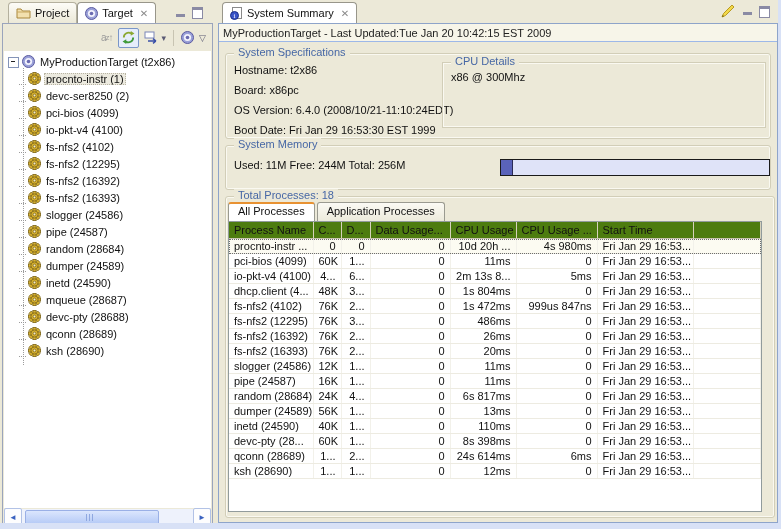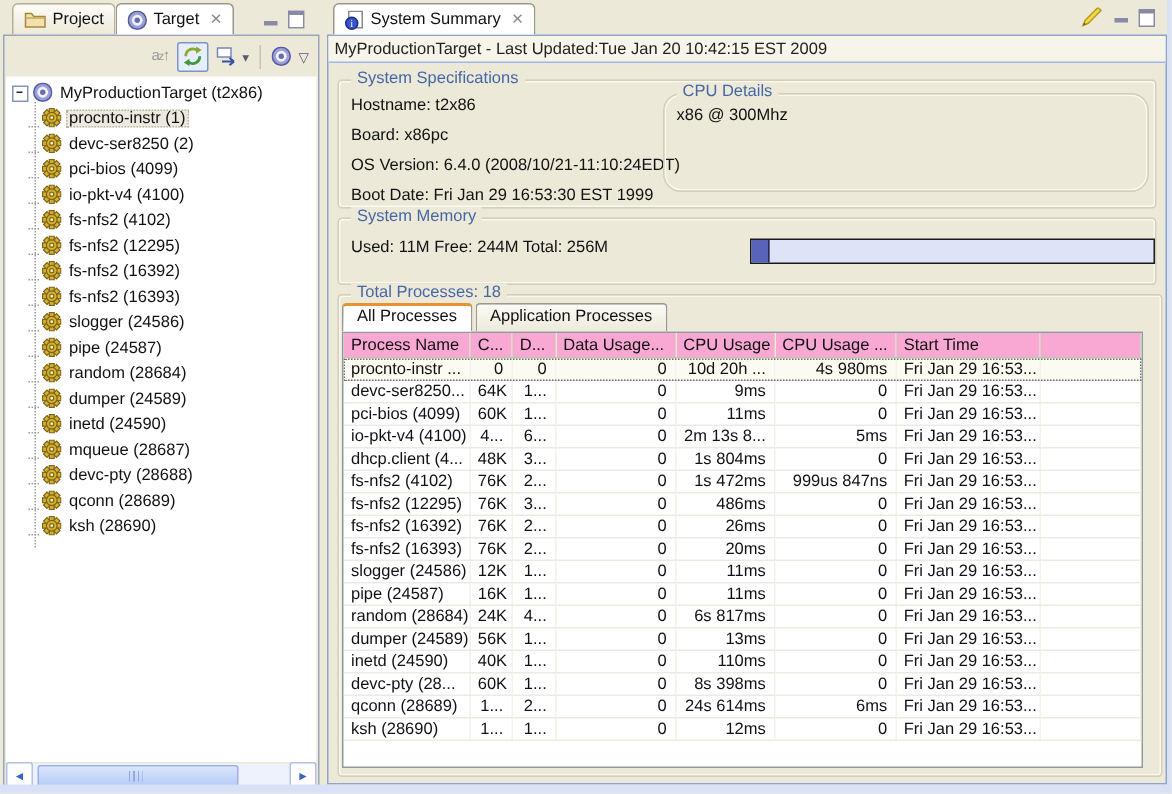--- a/index.html
+++ b/index.html
@@ -51,36 +51,36 @@
   .rpanel{position:absolute;left:218px;top:2px;width:560px;height:521px}
   .ricons{right:8px;top:3px}
   .rcontent{position:absolute;top:21px;left:0;right:0;bottom:0;border:1px solid #8ea4ca;background:#ece9d8}
   .hdrstrip{position:absolute;top:0;left:0;right:0;height:17px;background:#f7f5e9;
             border-bottom:1px solid #9db8e8;display:flex;align-items:center;padding:0 4px;color:#222}
   .group{position:absolute;border:1px solid #d2cebo;border:1px solid #d2ceb8;border-radius:3px;
          box-shadow:inset 0 0 0 1px #faf9f1}
   .gtitle{position:absolute;top:-8px;left:8px;background:#ece9d8;padding:0 4px;color:#4667a5;white-space:nowrap}
   .g-spec{left:6px;top:29px;width:544px;height:84px}
   .specfields{position:absolute;left:8px;top:6px;line-height:20px}
-  .g-cpu{position:absolute;left:216px;top:8px;width:322px;height:64px;border:1px solid #d2ceb8;border-radius:12px;
+  .g-cpu{position:absolute;left:216px;top:8px;width:322px;height:64px;border:1px solid #d2ceb8;border-radius:0;
          box-shadow:inset 0 0 0 1px #faf9f1}
   .cpuval{position:absolute;left:8px;top:8px}
   .g-mem{left:6px;top:121px;width:544px;height:43px}
   .memtext{position:absolute;left:8px;top:13px}
   .membar{position:absolute;left:274px;top:13px;width:268px;height:15px;border:1px solid #1a1a1a;background:#dfe3f8}
   .memused{height:100%;background:#5a63ba;border-right:1px solid #2a2a55;box-sizing:border-box}
   .g-proc{left:6px;top:172px;width:548px;height:320px}
   .ptabs{position:absolute;top:5px;left:2px;display:flex;height:19px}
   .ptab{padding:2px 9px 2px;border:1px solid #9a9a90;border-bottom:none;margin-right:2px;
         background:linear-gradient(#fbfaf4,#eceadb);border-radius:3px 3px 0 0;white-space:nowrap}
   .ptab.active{background:#fff;border-top:2px solid #e89232;padding-top:1px;position:relative;z-index:2}
   .tablewrap{position:absolute;top:24px;left:2px;right:12px;bottom:5px;border:1px solid #919b9c;
              background:#fff;overflow:hidden}
   table{border-collapse:collapse;table-layout:fixed;width:100%}
-  th{background:#f9a8d4;border-right:1px solid #d6d2bc;border-bottom:1px solid #c6c2ac;
+  th{background:#4d7c0f;border-right:1px solid #d6d2bc;border-bottom:1px solid #c6c2ac;
      font-weight:normal;text-align:left;padding:1px 5px;height:14px;overflow:hidden;white-space:nowrap}
   td{padding:0 5px;height:14px;border-right:1px solid #f2f1ea;border-bottom:1px solid #edebe1;
      overflow:hidden;white-space:nowrap}
   td.r{text-align:right}
   tr.selected{outline:1px dotted #6e6e6e;outline-offset:-1px;background:#fcfbf2}
   svg{display:block}
 </style>
 </head>
 <body>
 
@@ -513,30 +513,20 @@
                 <td>procnto-instr ...</td>
                 <td class="r">0</td>
                 <td class="r">0</td>
                 <td class="r">0</td>
                 <td class="r">10d 20h ...</td>
                 <td class="r">4s 980ms</td>
                 <td>Fri Jan 29 16:53...</td>
                 <td></td>
               </tr>
               <tr>
-                <td>devc-ser8250...</td>
-                <td class="r">64K</td>
-                <td class="r">1...</td>
-                <td class="r">0</td>
-                <td class="r">9ms</td>
-                <td class="r">0</td>
-                <td>Fri Jan 29 16:53...</td>
-                <td></td>
-              </tr>
-              <tr>
                 <td>pci-bios (4099)</td>
                 <td class="r">60K</td>
                 <td class="r">1...</td>
                 <td class="r">0</td>
                 <td class="r">11ms</td>
                 <td class="r">0</td>
                 <td>Fri Jan 29 16:53...</td>
                 <td></td>
               </tr>
               <tr>

